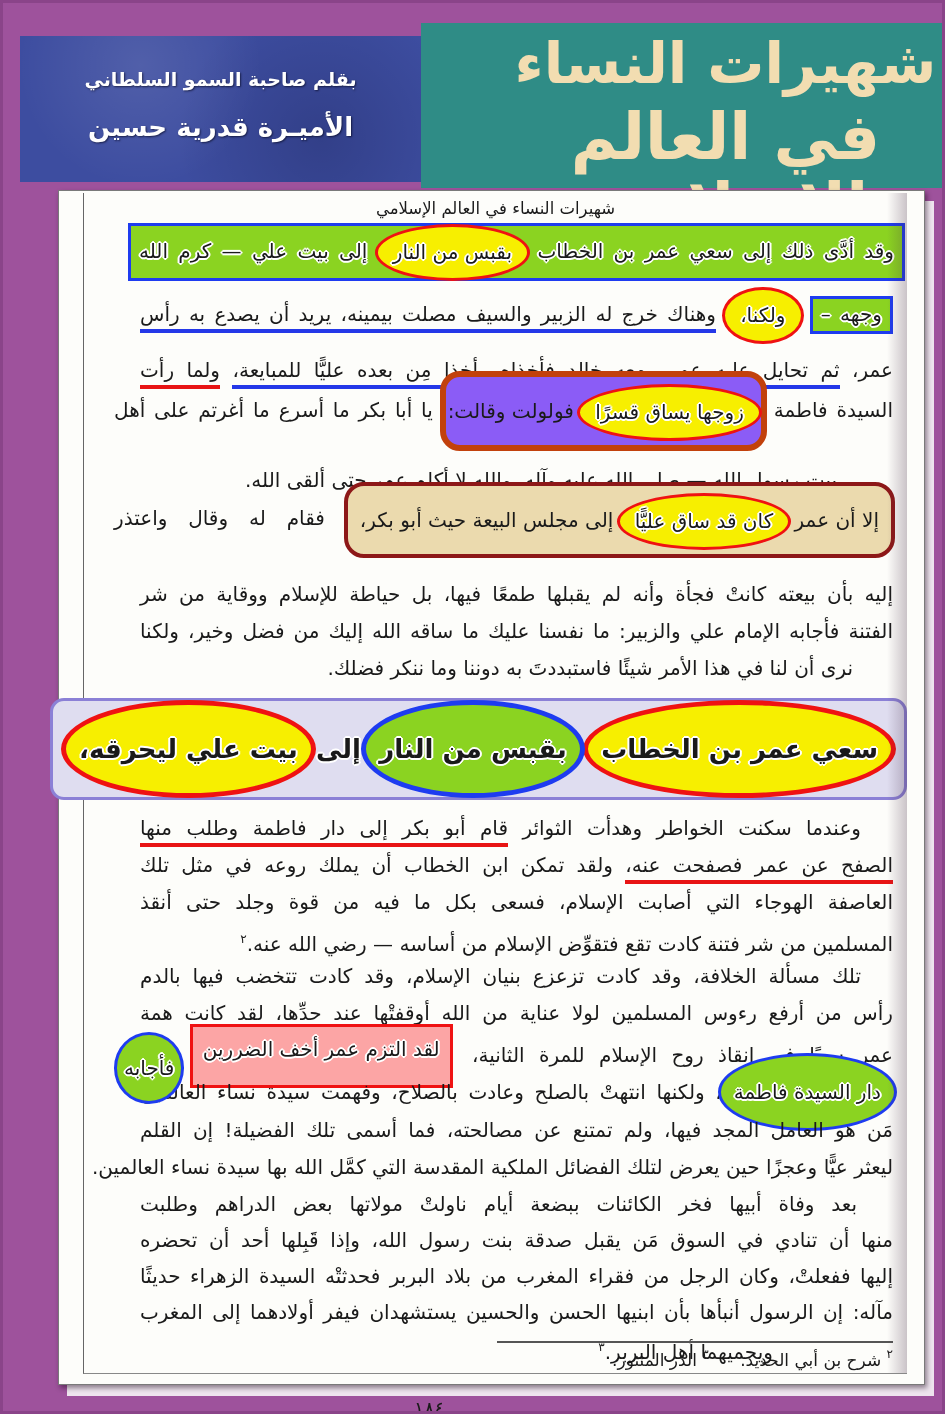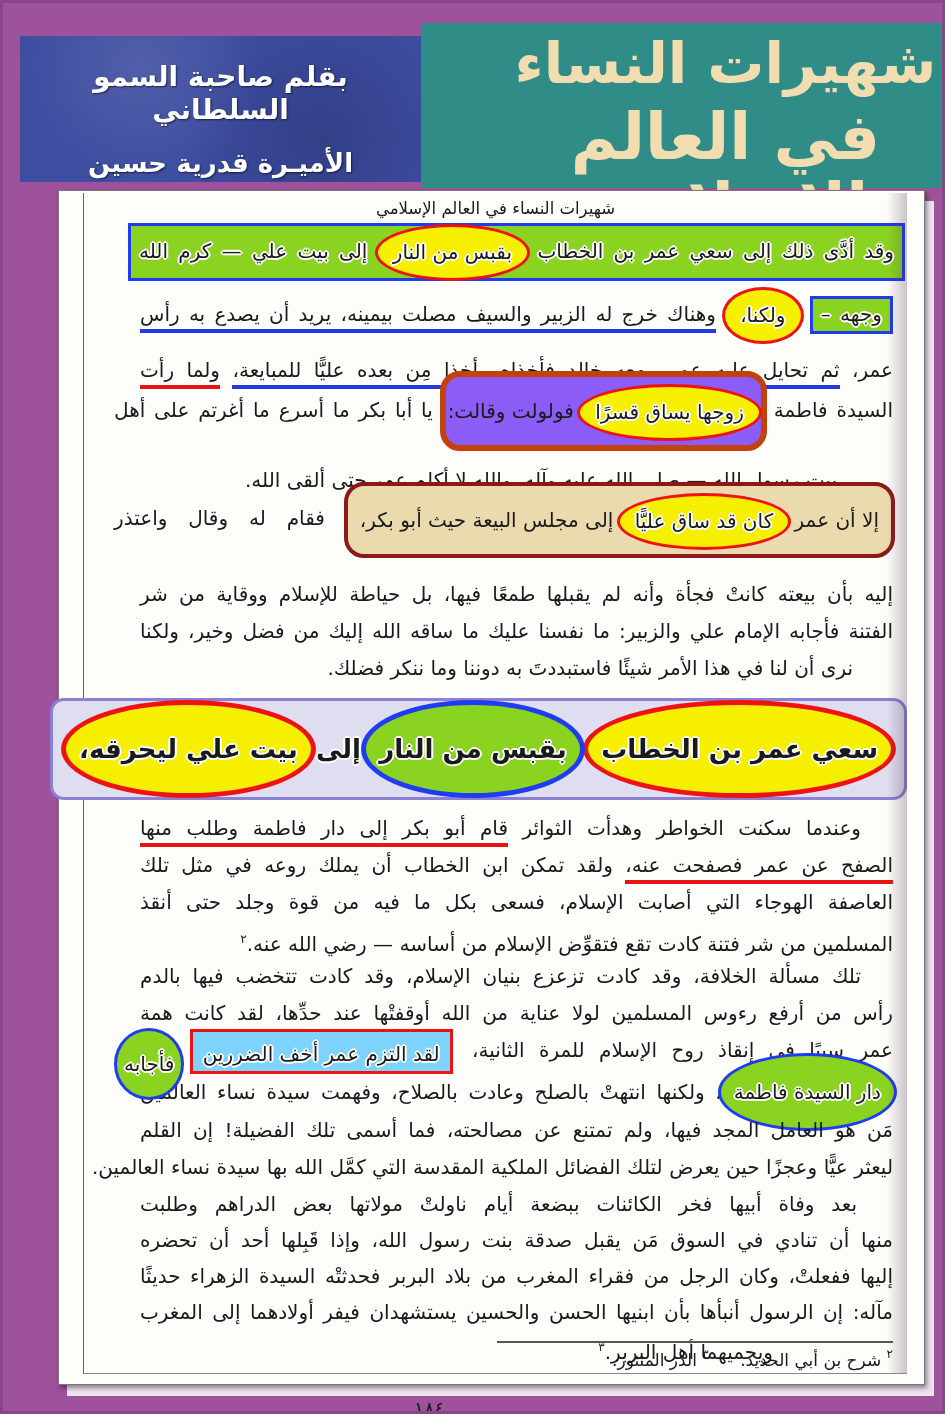--- a/index.html
+++ b/index.html
@@ -7,21 +7,21 @@
           font-family:"DejaVu Sans",sans-serif;box-sizing:border-box;border:3px solid #8a4489;}
   
   .hdr-teal{position:absolute;left:418px;top:20px;width:609px;height:165px;background:#2f8c86;
             color:#f2ddb1;text-align:center;direction:rtl;}
   .hdr-teal .t1{font-size:57px;font-weight:bold;line-height:1.35;margin-top:2px;}
   .hdr-teal .t2{font-size:64px;font-weight:bold;line-height:1.1;}
   .hdr-blue{position:absolute;left:17px;top:33px;width:401px;height:146px;background:#3d4da0;
             color:#ffffff;text-align:center;direction:rtl;
             background-image:radial-gradient(circle at 30% 20%,rgba(255,255,255,0.10),rgba(255,255,255,0) 40%),
                              radial-gradient(circle at 75% 70%,rgba(0,0,30,0.18),rgba(0,0,0,0) 45%);}
-  .hdr-blue .b1{font-size:28px;font-weight:bold;margin-top:24px;text-shadow:1px 1px 2px rgba(0,0,20,0.6);}
+  .hdr-blue .b1{font-size:19px;font-weight:bold;margin-top:32px;text-shadow:1px 1px 2px rgba(0,0,20,0.6);}
   .hdr-blue .b2{font-size:26px;font-weight:bold;margin-top:22px;text-shadow:1px 1px 2px rgba(0,0,20,0.6);}
   
   .scan{position:absolute;left:55px;top:187px;width:865px;height:1193px;background:#fdfdfa;
         border:1px solid #7a7a7a;
         box-shadow:2px 3px 5px rgba(20,0,20,0.45), 9px 11px 0 0 #eee4ee;}
   .page{position:absolute;left:80px;top:190px;width:823px;height:1180px;background:#fdfdfa;
         border-left:1px solid #666;border-bottom:1px solid #888;direction:rtl;color:#1a1a1a;}
   .page-shadow{position:absolute;right:0;top:0;width:20px;height:100%;
         background:linear-gradient(to left,rgba(70,45,70,0.28),rgba(0,0,0,0));pointer-events:none;}
   .runhead{position:absolute;top:6px;left:0;right:0;text-align:center;font-size:16.5px;}
@@ -36,21 +36,21 @@
   .gbox-row{position:absolute;top:30px;right:2px;left:44px;background:#8bd321;border:3px solid #1e3cf0;
             padding:10px 8px 12px;text-align:justify;text-align-last:justify;font-size:20px;line-height:30px;}
   .hl{background:#8bd321;border:3px solid #1e3cf0;padding:3px 8px 5px;}
   .ell{display:inline-block;border-radius:50%;line-height:1.25;padding:13px 15px;margin:-15px -3px;
        vertical-align:middle;text-align:center;}
   .ell.y{background:#f7ef00;border:3px solid #ef1212;}
   .lavbox{display:inline-block;background:#8b5cf6;border:6px solid #c2410c;border-radius:20px;
           padding:17px 2px;margin:-20px -2px;vertical-align:middle;}
   .tanbox{display:inline-block;background:#ebdaae;border:4px solid #8d1818;border-radius:20px;
           padding:17px 12px;margin:-20px -2px;vertical-align:middle;}
-  .ybox{display:inline-block;background:#7dd3fc;border:3px solid #ef1212;padding:5px 10px 0;
+  .ybox{display:inline-block;background:#fca5a5;border:3px solid #ef1212;padding:5px 10px 19px;
         margin:-9px 5px;vertical-align:middle;}
   .circ{display:inline-block;background:#8bd321;border:3px solid #1e3cf0;border-radius:50%;
         padding:16px 7px;margin:-20px 0 -20px 0;margin-right:-14px;vertical-align:middle;
         position:relative;top:12px;z-index:2;}
   .gell2{display:inline-block;background:#8bd321;border:3px solid #1e3cf0;border-radius:50%;
          padding:19px 13px;margin:-23px -4px;vertical-align:middle;position:relative;top:-2px;}
   
   .callout{position:absolute;left:-34px;right:0;top:505px;height:96px;background:#dfddf0;
            border:3px solid #8b80d6;border-radius:14px;display:flex;align-items:center;
            justify-content:space-between;padding:0 10px;font-size:26px;font-weight:bold;direction:rtl;}

